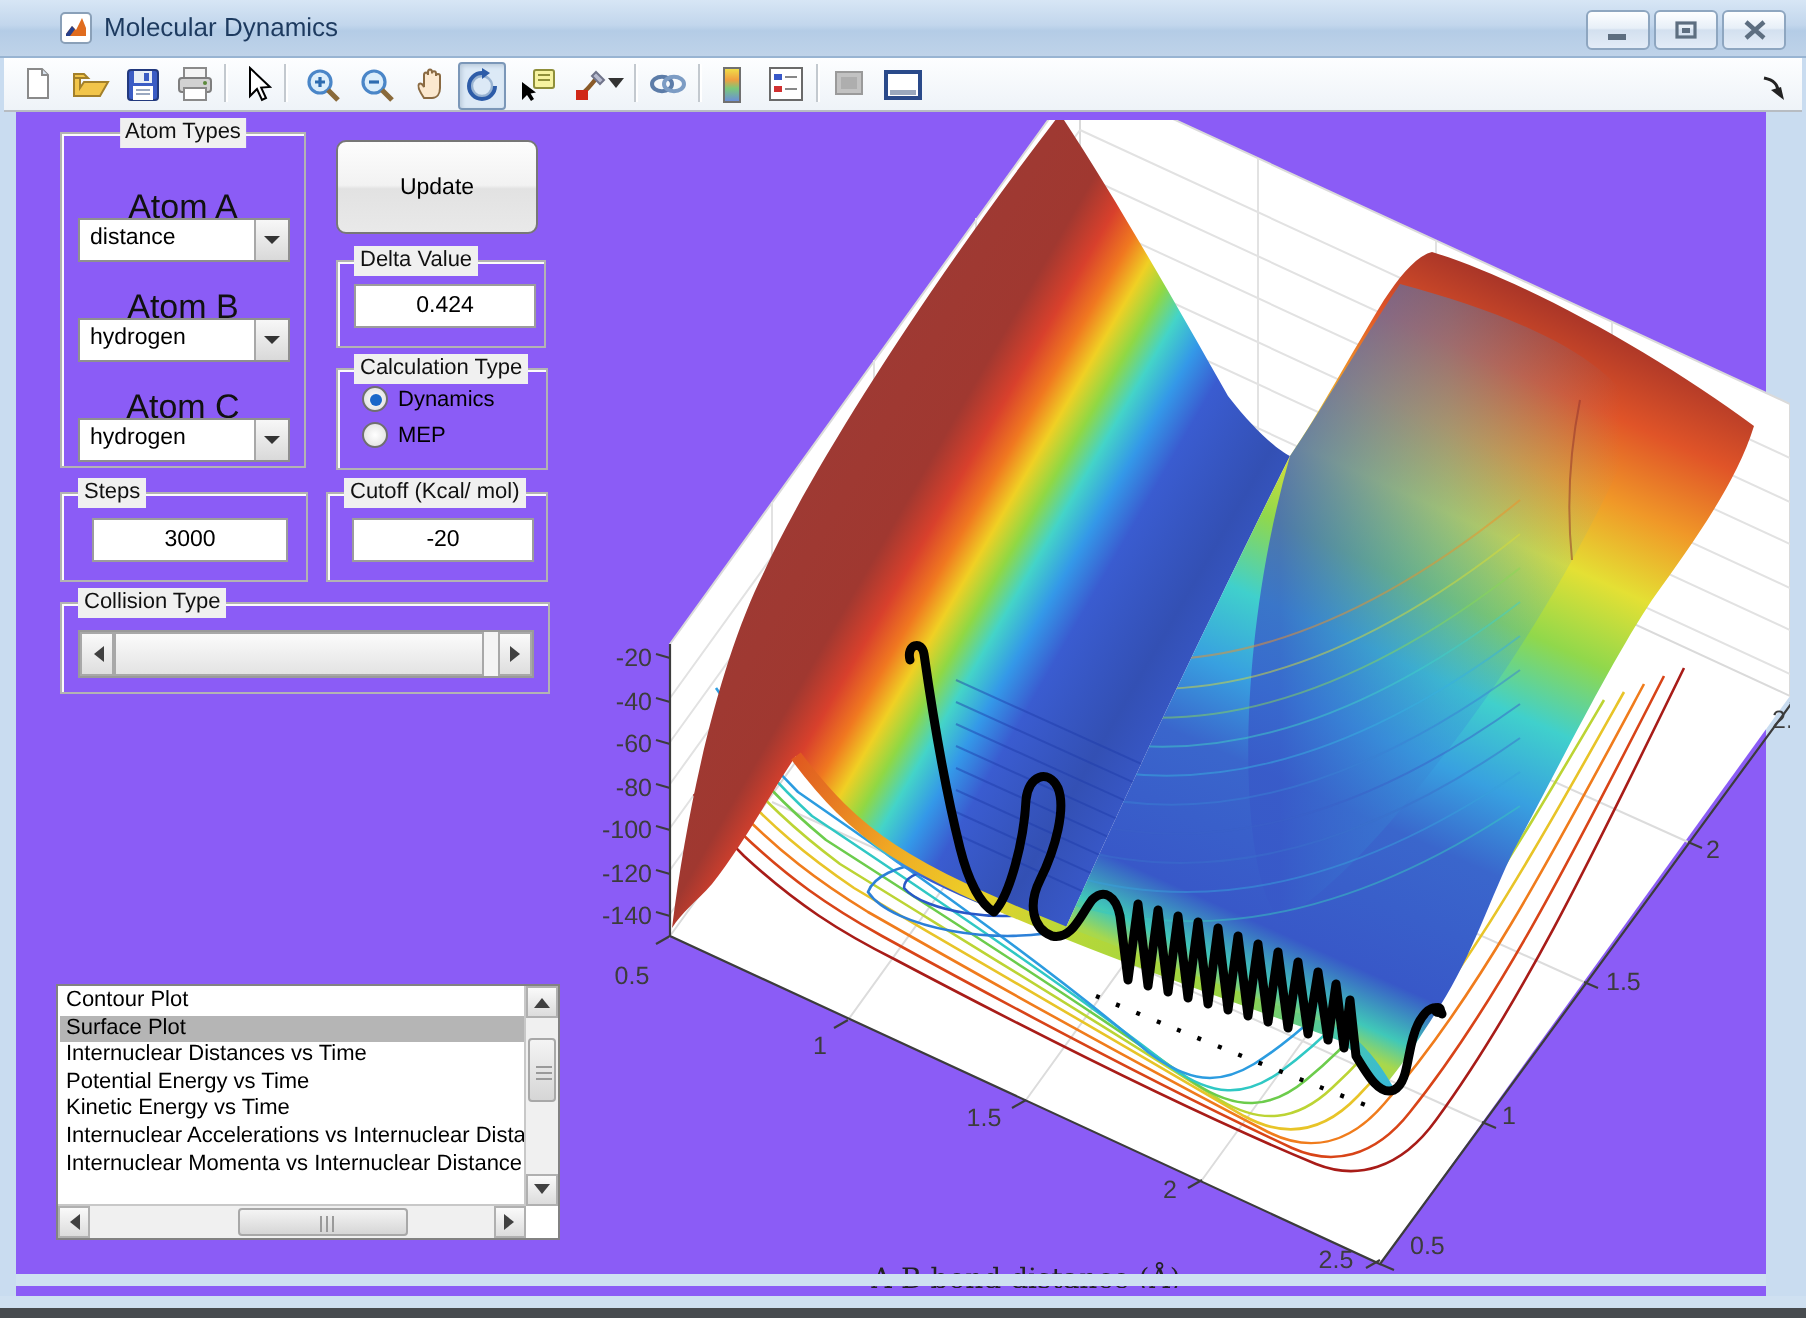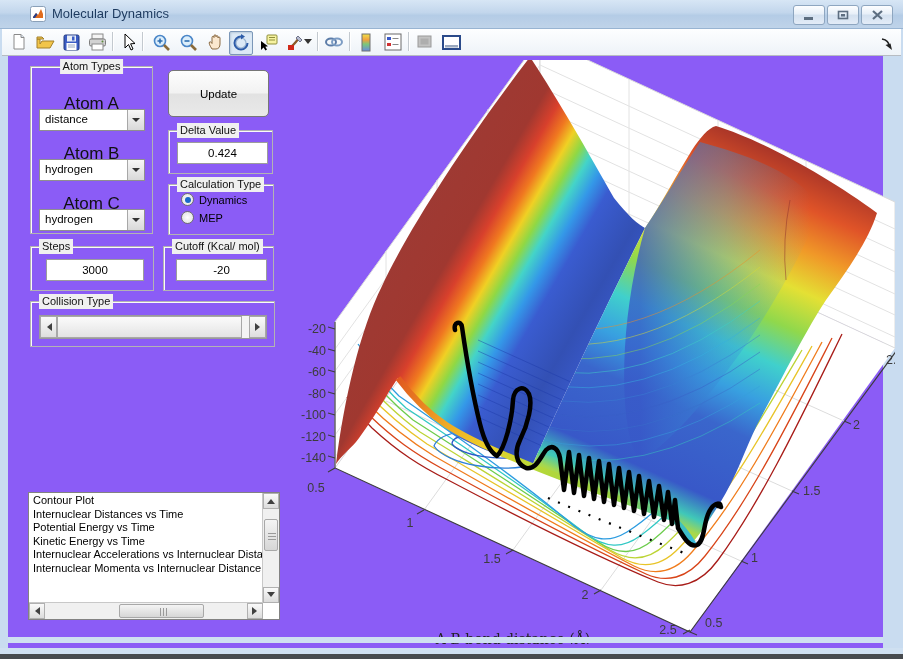--- a/index.html
+++ b/index.html
@@ -285,20 +285,21 @@
         <span class="sl-arrow" style="right:0">
             <span class="tri-r"></span>
           </span>
       </div>
     </div>
 
 
     <div class="listbox">
       <div class="lb-rows">
         <div class="lb-row">Contour Plot</div>
+        <div class="lb-row sel">Surface Plot</div>
         <div class="lb-row">Internuclear Distances vs Time</div>
         <div class="lb-row">Potential Energy vs Time</div>
         <div class="lb-row">Kinetic Energy vs Time</div>
         <div class="lb-row">Internuclear Accelerations vs Internuclear Distance</div>
         <div class="lb-row">Internuclear Momenta vs Internuclear Distance</div>
       </div>
       <div class="vscroll">
         <span class="sc-btn" style="top:0;left:0">
             <span class="tri-u"></span>
           </span>

